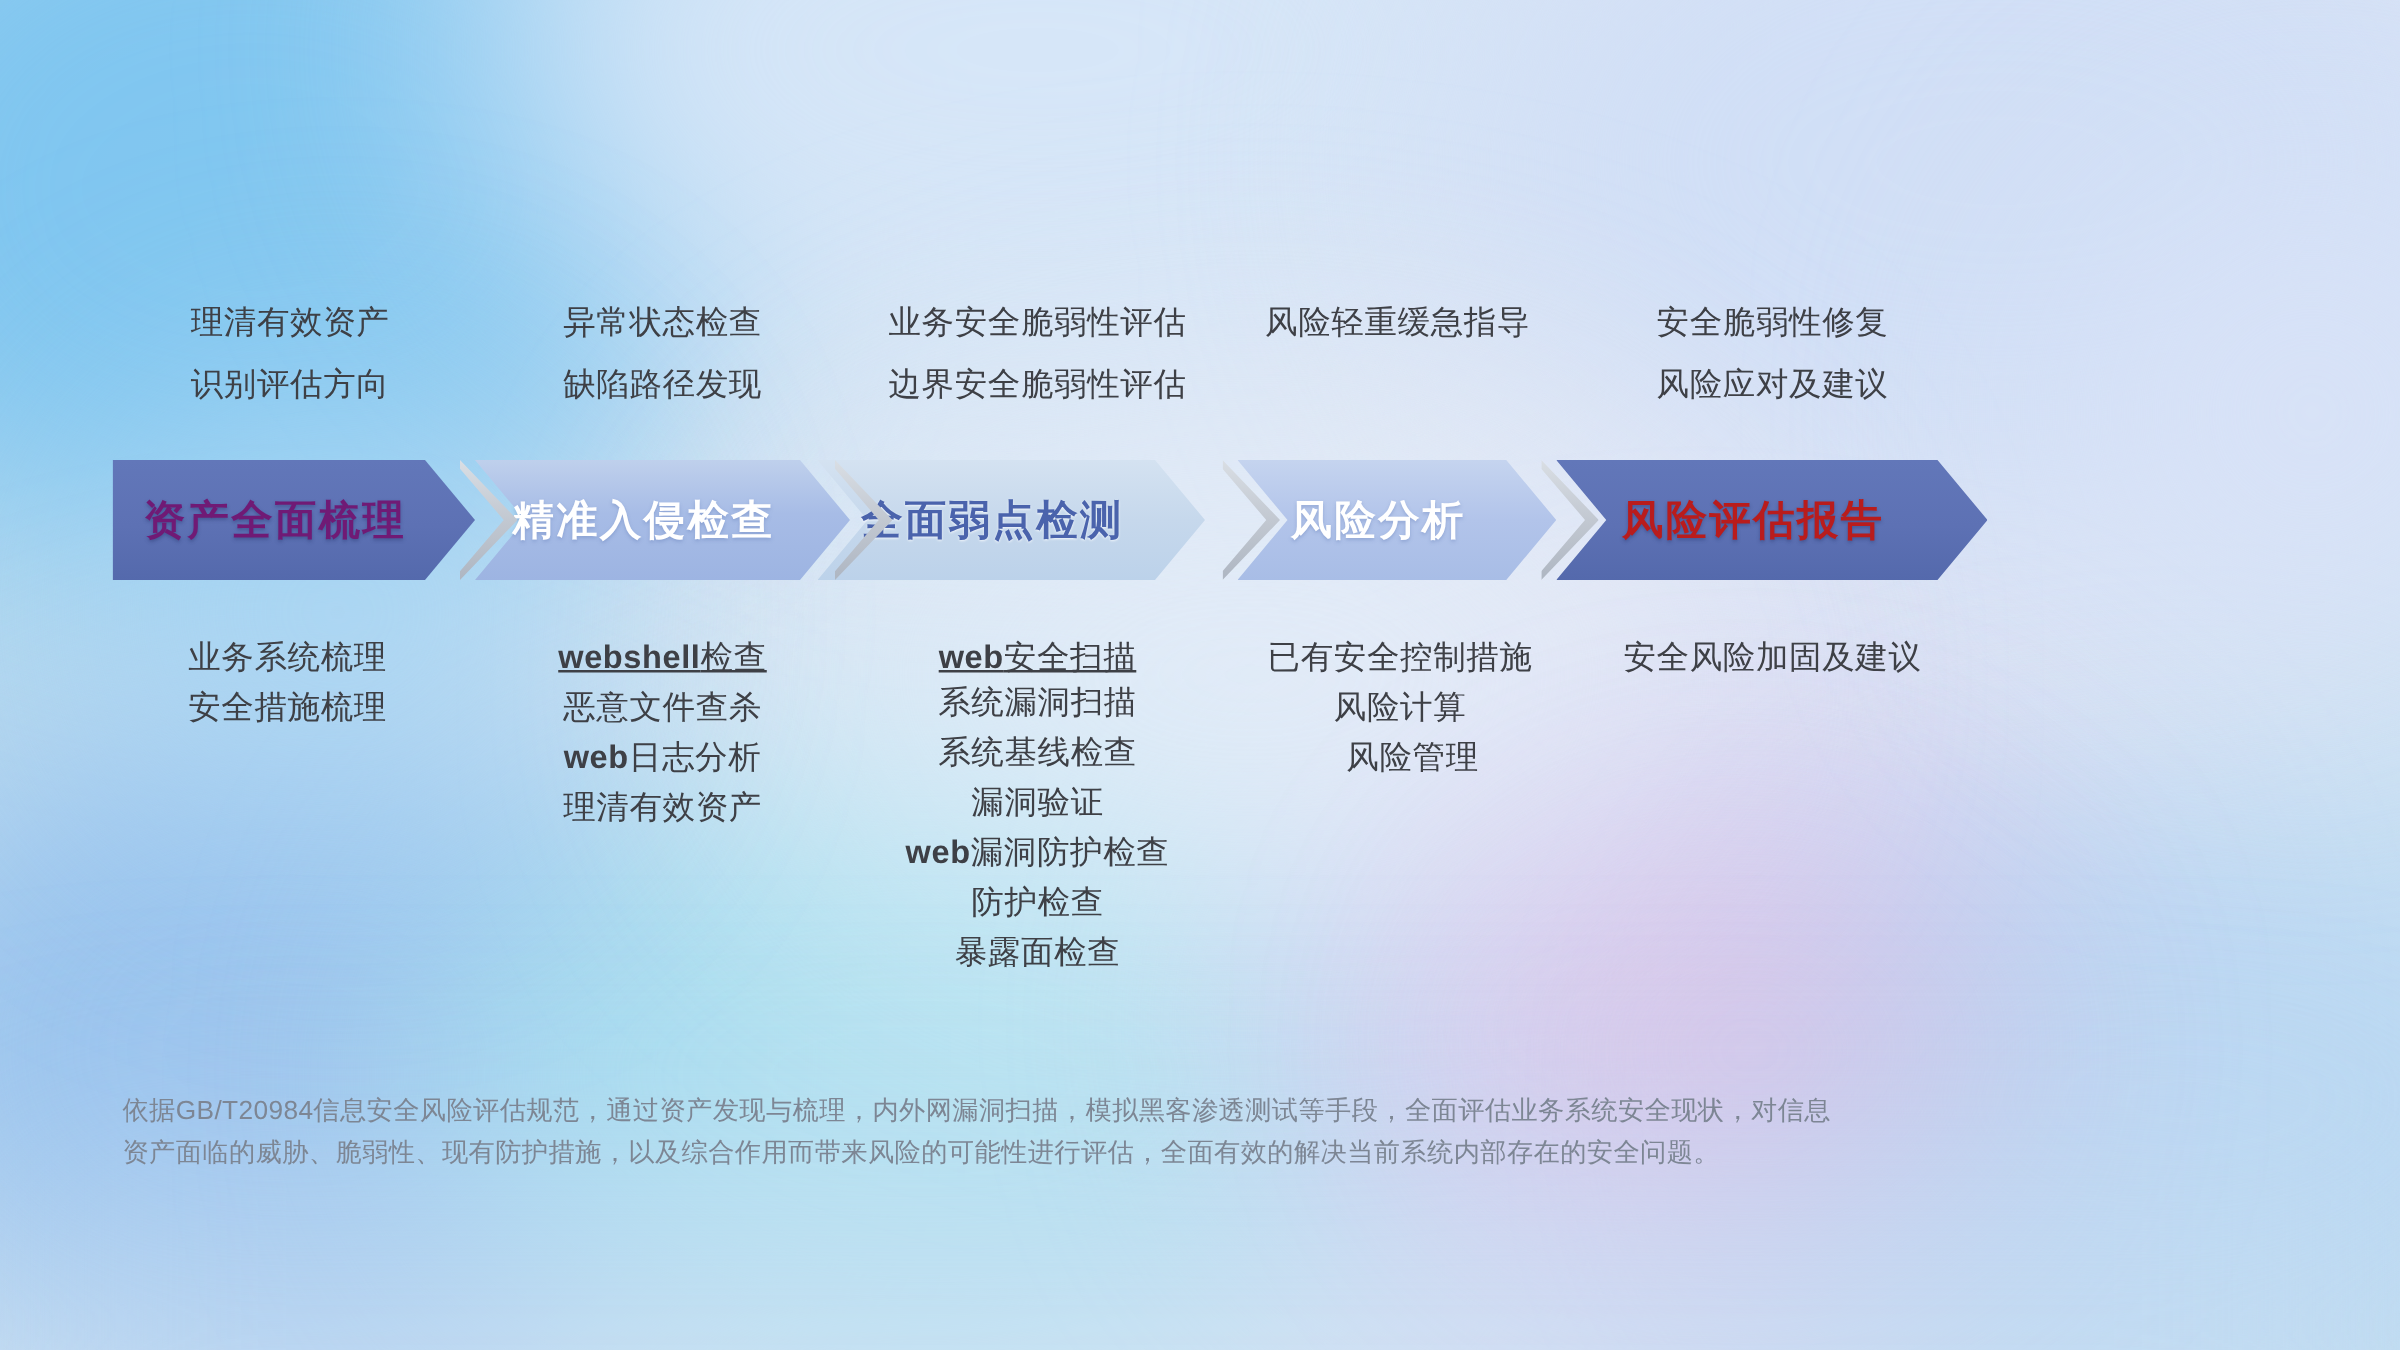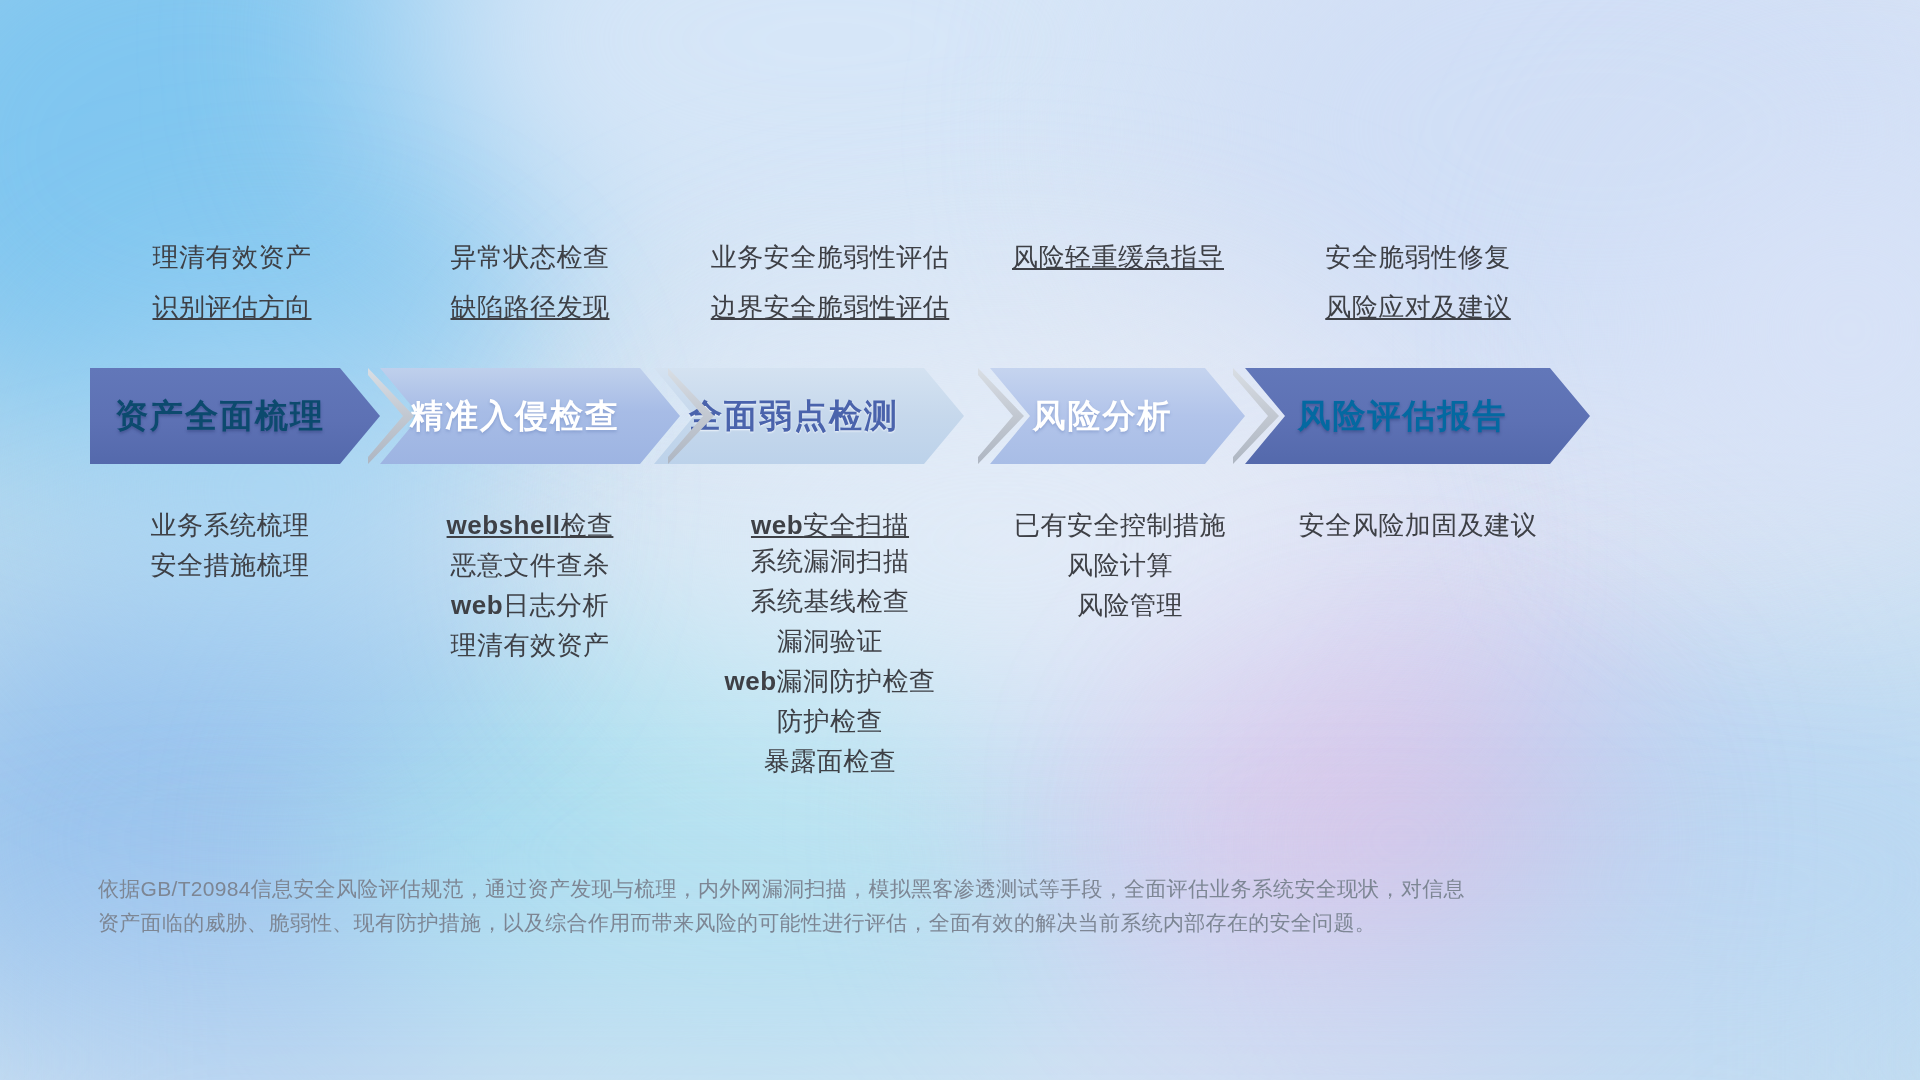--- a/index.html
+++ b/index.html
@@ -32,21 +32,21 @@
 
   
   #content{position:absolute;inset:0;}
 
   .col{position:absolute;text-align:center;}
 
   .top-item{
     font-size:26px;color:#3e4046;line-height:1;
     margin-bottom:24px;white-space:nowrap;letter-spacing:.5px;
   }
-  .top-item:last-child{margin-bottom:0;text-decoration:underline;}
+  .top-item:last-child{margin-bottom:0;}
 
   
   #band{position:absolute;left:0;top:368px;width:1920px;height:96px;}
   .chev{
     position:absolute;top:0;height:96px;
     display:flex;align-items:center;justify-content:center;
     box-sizing:border-box;
   }
   .chev .shape{
     position:absolute;inset:0;
@@ -55,29 +55,29 @@
   .chev.notch .shape{
     clip-path:polygon(0 0, calc(100% - 40px) 0, 100% 50%, calc(100% - 40px) 100%, 0 100%, 40px 50%);
   }
   .chev .label{
     position:relative;z-index:3;font-size:33px;font-weight:bold;
     letter-spacing:2px;white-space:nowrap;
     margin-right:30px;
   }
 
   .c1 .shape{background:linear-gradient(180deg,#6277b9 0%, #5d71b4 55%, #5469ac 100%);}
-  .c1 .label{color:#0c4a6e;text-shadow:0 2px 3px rgba(40,55,110,.45);}
+  .c1 .label{color:#701a75;text-shadow:0 2px 3px rgba(40,55,110,.45);}
   .c2 .shape{background:linear-gradient(180deg,#bfd0ec 0%, #a7bce6 45%, #9db4e2 100%);}
   .c2 .label{color:#ffffff;text-shadow:0 2px 3px rgba(90,115,175,.35);}
   .c3 .shape{background:linear-gradient(180deg,#d4e2f1 0%, #c6d8ec 50%, #bcd2ea 100%);}
   .c3 .label{color:#4a63ac;text-shadow:0 1px 2px rgba(255,255,255,.8);}
   .c4 .shape{background:linear-gradient(180deg,#c5d4ef 0%, #b2c4ea 50%, #a8bde6 100%);}
   .c4 .label{color:#ffffff;text-shadow:0 2px 3px rgba(90,115,175,.35);}
   .c5 .shape{background:linear-gradient(180deg,#6277b9 0%, #5d71b4 55%, #5469ac 100%);}
-  .c5 .label{color:#0369a1;text-shadow:0 2px 3px rgba(40,55,110,.45);}
+  .c5 .label{color:#b91c1c;text-shadow:0 2px 3px rgba(40,55,110,.45);}
 
   .gap-arrow{
     position:absolute;top:0;height:96px;width:46px;z-index:4;
     background:linear-gradient(180deg,#d9dee4 0%, #c2c8d1 50%, #aeb6c2 100%);
     clip-path:polygon(0 0, 100% 50%, 0 100%, 0 calc(100% - 7px), calc(100% - 11px) 50%, 0 7px);
   }
 
   .bot-item{
     font-size:26px;color:#3e4046;line-height:1;
     margin-bottom:14px;white-space:nowrap;letter-spacing:.5px;

